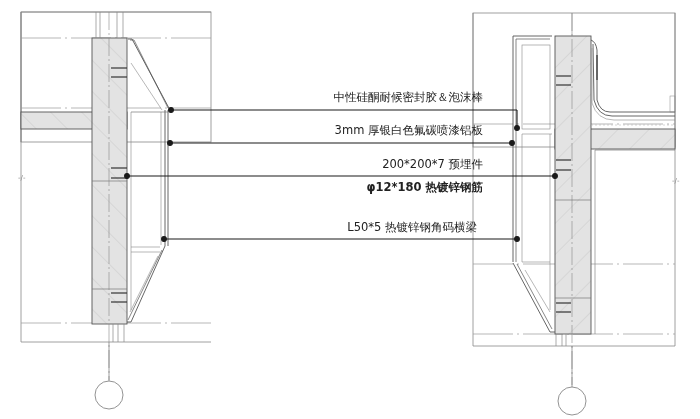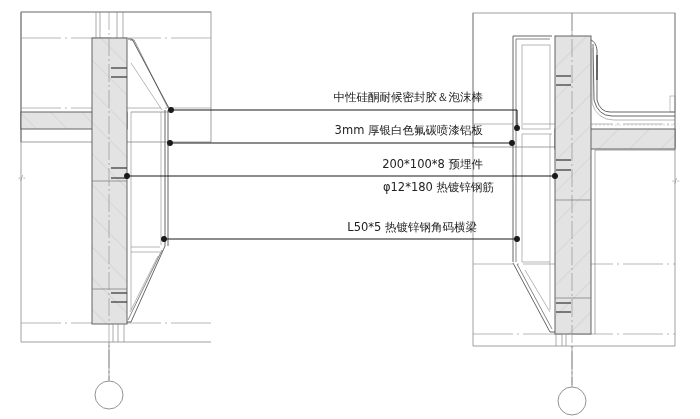--- a/index.html
+++ b/index.html
@@ -150,15 +150,15 @@
     <circle cx="555" cy="176" r="2.4"></circle>
 
     <line x1="164" y1="239" x2="517" y2="239"></line>
     <circle cx="164" cy="239" r="2.4"></circle>
     <circle cx="517" cy="239" r="2.4"></circle>
   </g>
 </svg>
 
 <div class="lbl" style="right:217px; top:90px;">中性硅酮耐候密封胶＆泡沫棒</div>
 <div class="lbl" style="right:217px; top:123px;">3mm 厚银白色氟碳喷漆铝板</div>
-<div class="lbl" style="right:217px; top:157px;">200*100*8 预埋件</div>
-<div class="lbl" style="right:206px; top:180px;">φ12*180 热镀锌钢筋</div>
+<div class="lbl" style="right:217px; top:157px;">200*200*7 预埋件</div>
+<div class="lbl" style="right:217px; top:180px;font-weight:bold;">φ12*180 热镀锌钢筋</div>
 <div class="lbl" style="right:223px; top:220px;">L50*5 热镀锌钢角码横梁</div>
 
 </body></html>

